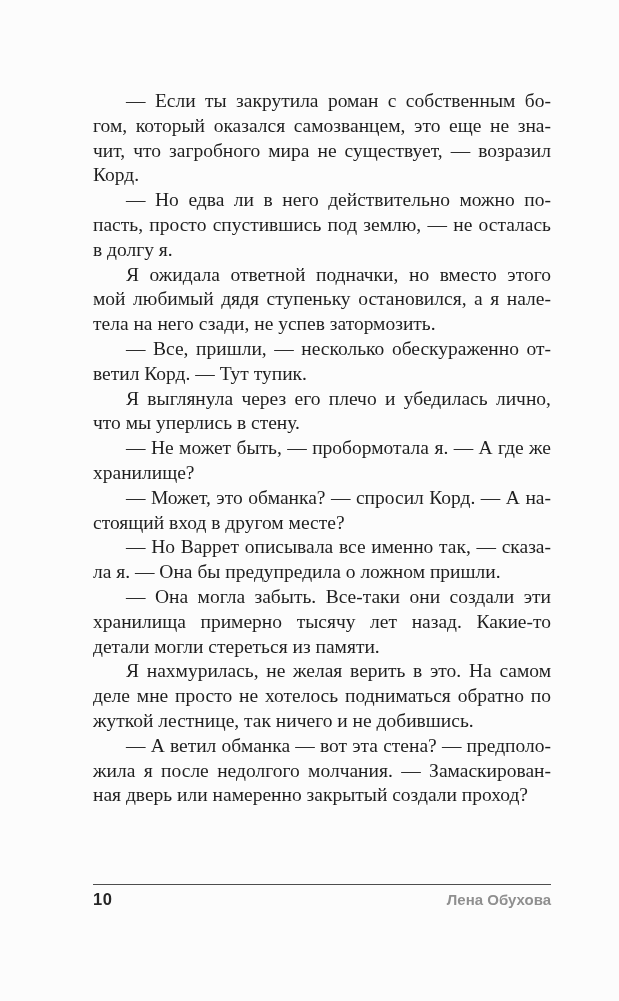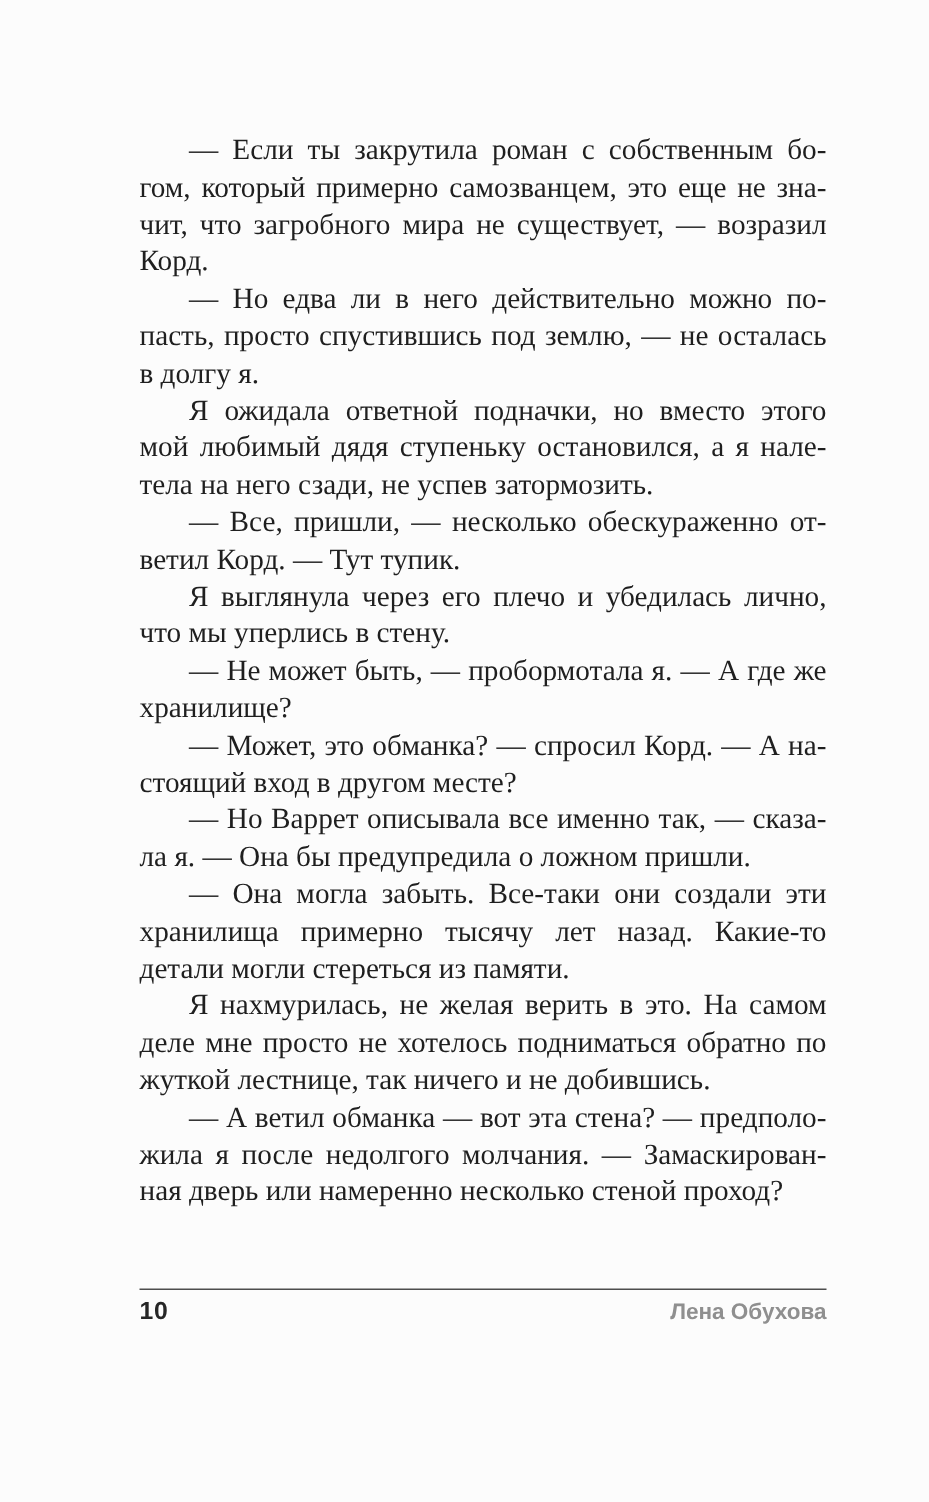--- a/index.html
+++ b/index.html
@@ -35,21 +35,21 @@
     text-align: justify;
     text-align-last: justify;
     white-space: normal;
   }
   .line.first { padding-left: 33px; }
   .line.last { text-align-last: left; }
   .page-footer {
     position: absolute;
     left: 93px;
     width: 458px;
-    top: 859px;
+    top: 884px;
     font-family: "Liberation Sans", "DejaVu Sans", sans-serif;
   }
   .footer-rule {
     width: 100%;
     border-top: 1.5px solid var(--rule);
   }
   .footer-row {
     margin-top: 5px;
     display: flex;
     justify-content: space-between;
@@ -68,21 +68,21 @@
   }
 </style>
 </head>
 <body>
 
 <div class="page">
 
   <main class="text-block">
       <div class="paragraph">
         <div class="line first">— Если ты закрутила роман с собственным бо-</div>
-        <div class="line">гом, который примерно самозванцем, это еще не зна-</div>
+        <div class="line">гом, который оказался самозванцем, это еще не зна-</div>
         <div class="line">чит, что загробного мира не существует, — возразил</div>
         <div class="line last">Корд.</div>
       </div>
       <div class="paragraph">
         <div class="line first">— Но едва ли в него действительно можно по-</div>
         <div class="line">пасть, просто спустившись под землю, — не осталась</div>
         <div class="line last">в долгу я.</div>
       </div>
       <div class="paragraph">
         <div class="line first">Я ожидала ответной подначки, но вместо этого</div>
@@ -115,21 +115,21 @@
         <div class="line last">детали могли стереться из памяти.</div>
       </div>
       <div class="paragraph">
         <div class="line first">Я нахмурилась, не желая верить в это. На самом</div>
         <div class="line">деле мне просто не хотелось подниматься обратно по</div>
         <div class="line last">жуткой лестнице, так ничего и не добившись.</div>
       </div>
       <div class="paragraph">
         <div class="line first">— А ветил обманка — вот эта стена? — предполо-</div>
         <div class="line">жила я после недолгого молчания. — Замаскирован-</div>
-        <div class="line last">ная дверь или намеренно несколько стеной проход?</div>
+        <div class="line last">ная дверь или намеренно закрытый создали проход?</div>
       </div>
     </main>
 
   <footer class="page-footer">
     <div class="footer-rule"></div>
     <div class="footer-row">
       <span class="page-number">10</span>
       <span class="author">Лена Обухова</span>
     </div>
   </footer>

